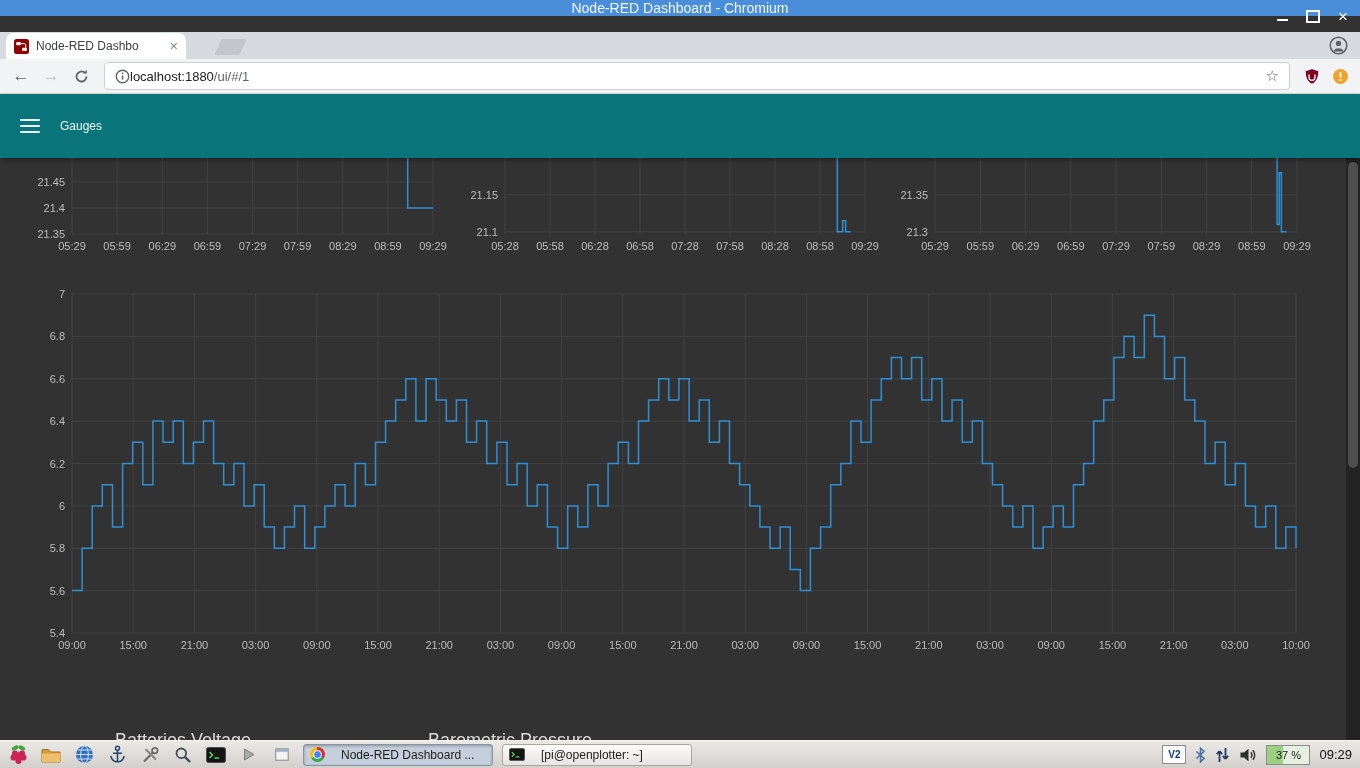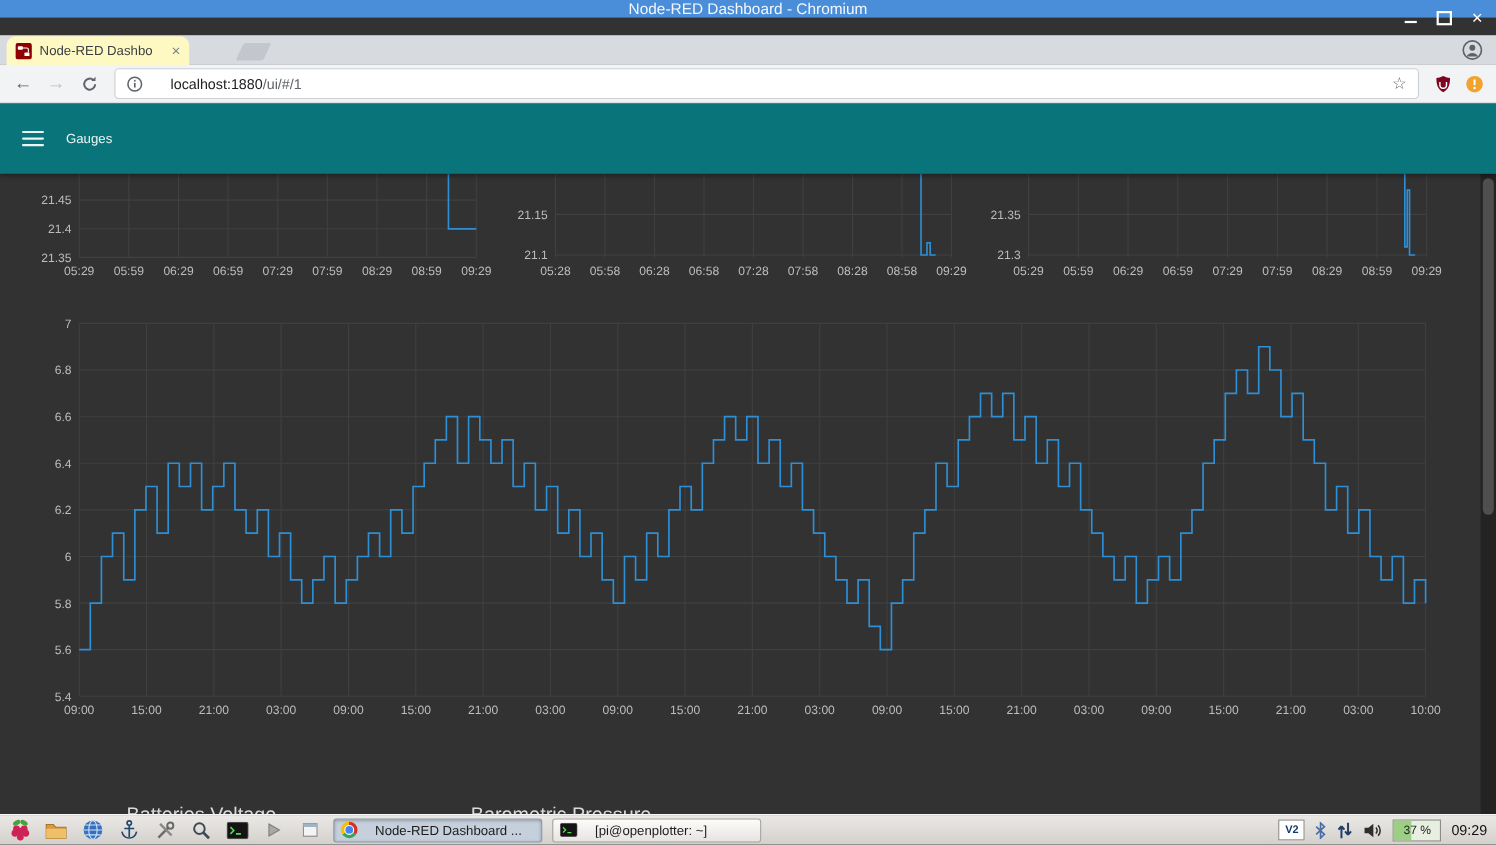--- a/index.html
+++ b/index.html
@@ -8,31 +8,31 @@
 
   
   .titlebar{position:absolute;left:0;top:0;width:100%;height:16px;background:#4a8dd9;color:#f2f7fc;display:flex;align-items:flex-start;justify-content:center;font-size:14px}
   .win-controls{position:absolute;right:12px;top:0;height:32px;display:flex;align-items:center;gap:18px}
   .wc-min{width:11px;height:8px;border-bottom:2px solid #fff}
   .wc-max{width:10px;height:9px;border:2px solid #fff}
   .wc-close{color:#fff;font-size:17px;line-height:15px}
 
   
   .tabstrip{position:absolute;left:0;top:32px;width:100%;height:27px;background:#d7dade}
-  .tab{position:absolute;left:6px;bottom:0;width:166px;height:26px;background:#fef9c3;border-radius:8px 8px 0 0;display:flex;align-items:center;gap:7px;padding:0 8px;box-sizing:border-box;font-size:12px;color:#3c4043}
+  .tab{position:absolute;left:6px;bottom:0;width:180px;height:26px;background:#ffffff;border-radius:8px 8px 0 0;display:flex;align-items:center;gap:7px;padding:0 8px;box-sizing:border-box;font-size:12px;color:#3c4043}
   .tab-label{flex:1;overflow:hidden;white-space:nowrap}
   .tab-close{color:#80868b;font-size:14px}
   .newtab{position:absolute;left:218px;bottom:4px;width:25px;height:16px;background:#c3c7cd;transform:skewX(-25deg);border-radius:2px}
   .profile-btn{position:absolute;right:12px;top:4px}
 
   
   .toolbar{position:absolute;left:0;top:59px;width:100%;height:35px;background:#f1f3f4;border-bottom:1px solid #dadce0;display:flex;align-items:center;gap:4px;padding:0 8px;box-sizing:border-box}
   .nav-ico{width:26px;height:26px;display:flex;align-items:center;justify-content:center;font-size:17px;color:#5f6368}
   .nav-ico.disabled{color:#bdc1c6}
-  .omnibox{flex:1;height:26px;background:#fff;border:1px solid #ccd0d5;border-radius:4px;display:flex;align-items:center;gap:25px;padding:0 10px;margin:0 6px}
+  .omnibox{flex:1;height:26px;background:#fff;border:1px solid #ccd0d5;border-radius:4px;display:flex;align-items:center;gap:0;padding:0 10px;margin:0 6px}
   .url{font-size:13px;color:#202124}
   .url .path{color:#5f6368}
   .omni-star{margin-left:auto;font-size:15px;color:#5f6368}
   .ext-ico{width:24px;height:24px;display:flex;align-items:center;justify-content:center}
 
   
   .dash-header{position:absolute;left:0;top:94px;width:100%;height:64px;background:#097479;display:flex;align-items:center;gap:20px;padding-left:20px;box-sizing:border-box;box-shadow:0 2px 4px rgba(0,0,0,.35);z-index:2}
   .hamburger{display:flex;flex-direction:column;gap:4px;width:20px}
   .hamburger i{height:2px;background:#ecf4f4;border-radius:1px}
   .dash-title{color:#eef6f6;font-size:12px}

